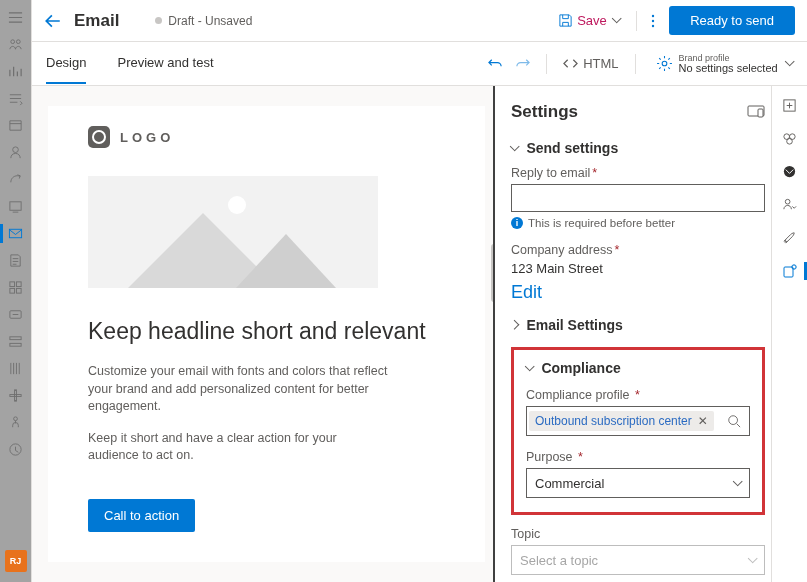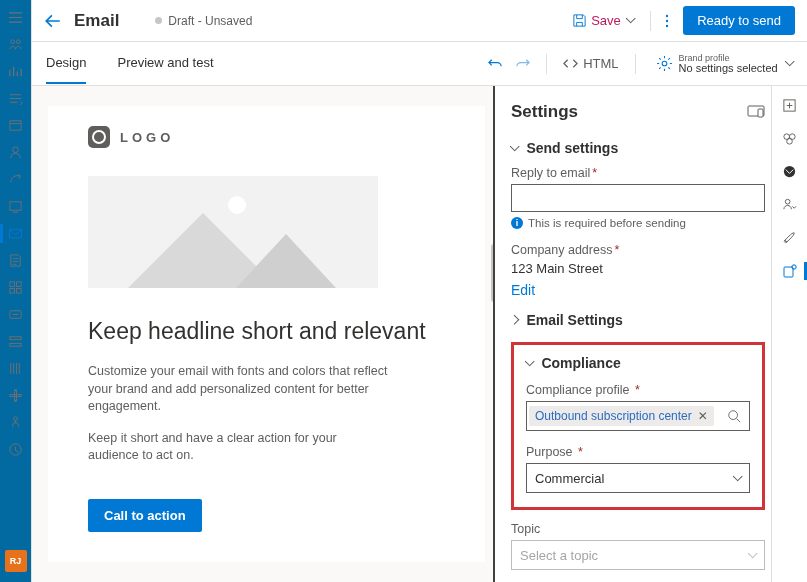--- a/index.html
+++ b/index.html
@@ -1,37 +1,37 @@
 <!DOCTYPE html>
 <html><head>
 <meta charset="utf-8">
 <style>
   * { box-sizing: border-box; }
   html, body { margin: 0; padding: 0; font-family: "Segoe UI", Arial, sans-serif; font-size: 13px; color: #323130; background: #fff; }
   body { width: 807px; height: 582px; overflow: hidden; }
   .root { display: flex; width: 100%; height: 100%; }
-  .leftrail { width: 32px; background: #0369a1; border-right: 1px solid #e1dfdd; display: flex; flex-direction: column; align-items: center; padding-top: 4px; }
+  .leftrail { width: 32px; background: #a3a3a3; border-right: 1px solid #e1dfdd; display: flex; flex-direction: column; align-items: center; padding-top: 4px; }
   .leftrail .rail-icon { width: 32px; height: 27px; display: flex; align-items: center; justify-content: center; color: #707070; cursor: pointer; position: relative; }
   .leftrail .rail-icon.active { color: #0078d4; }
   .leftrail .rail-icon.active::before { content: ""; position: absolute; left: 0; top: 4px; bottom: 4px; width: 3px; background: #0078d4; }
   .rail-spacer { flex: 1; }
   .rail-avatar { width: 22px; height: 22px; background: #e8721c; color: #fff; font-size: 9px; font-weight: 600; display: flex; align-items: center; justify-content: center; border-radius: 2px; margin-bottom: 10px; }
   .main { flex: 1; display: flex; flex-direction: column; min-width: 0; }
   .header { height: 42px; display: flex; align-items: center; padding: 0 12px; border-bottom: 1px solid #e1dfdd; }
   .back-icon { color: #0078d4; margin-right: 12px; cursor: pointer; }
   .page-title { font-size: 17px; font-weight: 600; margin-right: 36px; }
   .draft-status { font-size: 12px; color: #605e5c; display: flex; align-items: center; }
   .draft-dot { width: 7px; height: 7px; border-radius: 50%; background: #c8c6c4; margin-right: 6px; }
   .header-spacer { flex: 1; }
   .save-btn { display: flex; align-items: center; color: #be185d; padding: 4px 6px; cursor: pointer; border-radius: 2px; font-size: 13px; }
   .save-icon { color: #0078d4; margin-right: 4px; }
   .save-chev { margin-left: 6px; color: #605e5c; font-size: 10px; }
   .vrule { width: 1px; height: 20px; background: #e1dfdd; margin: 0 10px; }
   .ellipsis { color: #0078d4; cursor: pointer; padding: 4px; }
-  .ready-btn { background: #0078d4; color: #fff; border: none; padding: 7px 14px; font-size: 13px; border-radius: 3px; margin-left: 10px; cursor: pointer; }
+  .ready-btn { background: #0078d4; color: #fff; border: none; padding: 7px 21px; font-size: 13px; border-radius: 3px; margin-left: 10px; cursor: pointer; }
   .subbar { height: 44px; display: flex; align-items: center; padding: 0 14px; }
   .tabs { display: flex; gap: 31px; }
   .tab { font-size: 13px; padding: 12px 0; cursor: pointer; color: #323130; border-bottom: 2px solid transparent; }
   .tab.active { border-bottom-color: #0078d4; }
   .sub-spacer { flex: 1; }
   .sub-icons { display: flex; align-items: center; }
   .sub-icon { color: #605e5c; cursor: pointer; padding: 4px 6px; }
   .sub-icon.blue { color: #0078d4; }
   .html-toggle { display: flex; align-items: center; color: #605e5c; cursor: pointer; padding: 4px 6px; }
   .brand { display: flex; align-items: center; margin-left: 10px; cursor: pointer; }
@@ -48,41 +48,41 @@
   .logo-box { width: 22px; height: 22px; background: #605e5c; border-radius: 5px; display: flex; align-items: center; justify-content: center; }
   .logo-box::after { content: ""; width: 10px; height: 10px; border: 2px solid #fff; border-radius: 50%; }
   .logo-text { font-size: 13px; letter-spacing: 4px; color: #605e5c; font-weight: 700; }
   .img-placeholder { width: 290px; height: 112px; background: #f2f2f2; position: relative; overflow: hidden; margin-bottom: 28px; }
   .sun { width: 18px; height: 18px; background: #fff; border-radius: 50%; position: absolute; left: 140px; top: 20px; }
   .mtn1, .mtn2 { position: absolute; bottom: 0; width: 0; height: 0; border-style: solid; }
   .mtn1 { left: 40px; border-width: 0 75px 75px 75px; border-color: transparent transparent #d9d9d9 transparent; }
   .mtn2 { left: 148px; border-width: 0 50px 54px 50px; border-color: transparent transparent #cfcfcf transparent; }
   .headline { font-size: 23px; font-weight: 400; color: #323130; margin: 0 0 16px 0; line-height: 1.35; }
   .para { font-size: 12.5px; color: #605e5c; margin: 0 0 14px 0; line-height: 1.4; max-width: 300px; }
-  .cta { background: #0078d4; color: #fff; border: none; padding: 9px 16px; font-size: 13px; border-radius: 2px; margin-top: 20px; cursor: pointer; font-weight: bold; }
+  .cta { background: #0078d4; color: #fff; border: none; padding: 9px 16px; font-size: 13px; border-radius: 2px; margin-top: 20px; cursor: pointer; }
   .side { width: 314px; background: #fff; border-left: 2px solid #404040; display: flex; min-height:0; }
   .side-main { flex: 1; padding: 16px 6px 16px 16px; overflow-y: auto; }
   .side-rail { width: 36px; border-left: 1px solid #e1dfdd; display: flex; flex-direction: column; align-items: center; padding-top: 8px; gap: 10px; }
   .side-rail .sr-icon { color: #605e5c; cursor: pointer; padding: 4px; position:relative; }
   .side-rail .sr-icon.active { color: #0078d4; }
   .side-rail .sr-icon.active::before { content:""; position:absolute; right:-5px; top:3px; bottom:3px; width:3px; background:#0078d4;}
   .settings-head { display: flex; align-items: center; justify-content: space-between; margin-bottom: 18px; }
   .settings-title { font-size: 17px; font-weight: 600; }
   .sec { margin-bottom: 14px; }
   .sec-head { display: flex; align-items: center; gap: 8px; font-weight: 600; font-size: 14px; cursor: pointer; margin-bottom: 10px; }
   .chev { display:inline-block; border: solid #605e5c; border-width: 0 1.3px 1.3px 0; padding: 3.2px; }
   .chev.down { transform: rotate(45deg); margin-bottom:2px;}
   .chev.right { transform: rotate(-45deg); }
   .label { font-size: 12.5px; color: #605e5c; margin-bottom: 4px; display: block; }
   .req { color: #a4262c; margin-left: 2px; }
   .txt-input { width: 100%; height: 28px; border: 1px solid #605e5c; padding: 2px 6px; font-size: 13px; background:#fff; }
   .info-row { display: flex; align-items: center; gap: 5px; font-size: 11.5px; color: #605e5c; margin-top: 5px; }
   .info-i { width: 12px; height: 12px; border-radius: 50%; background: #0078d4; color: #fff; font-size: 9px; font-weight: bold; display: flex; align-items: center; justify-content: center; }
   .addr-val { font-size: 13px; margin-top: 3px; }
-  .link { color: #0078d4; font-size: 14px; cursor: pointer; margin-top: 6px; display: inline-block; }
+  .link { color: #0078d4; font-size: 18px; cursor: pointer; margin-top: 6px; display: inline-block; }
   .compliance-box { border: 3px solid #d13438; padding: 10px 12px 14px; margin-top: 4px; }
   .lookup { display: flex; align-items: center; border: 1px solid #605e5c; height: 30px; margin-top: 4px; }
   .lookup-pill { background: #edebe9; color: #2b6bc2; font-size: 12px; padding: 3px 6px; margin: 2px; display: flex; align-items: center; gap: 6px; border-radius:2px; }
   .lookup-pill .x { color: #605e5c; cursor: pointer; }
   .lookup-search { margin-left: auto; padding: 0 8px; color: #605e5c; cursor: pointer; }
   .select { display: flex; align-items: center; justify-content: space-between; border: 1px solid #605e5c; height: 30px; padding: 0 8px; font-size: 13px; margin-top: 4px; background:#fff; cursor:pointer;}
   .select.disabled { color:#a6a6a6; border-color:#bdbdbd; }
   svg { display:block; }
 </style>
 </head>
@@ -300,21 +300,21 @@
 
           <div class="sec">
             <div class="sec-head">
                 <span class="chev down"></span>
                 <span>Send settings</span>
               </div>
             <label class="label"><span>Reply to email</span><span class="req">*</span></label>
             <input class="txt-input" type="text" style="">
             <div class="info-row">
                 <span class="info-i">i</span>
-                <span>This is required before sending</span>
+                <span>This is required before better</span>
               </div>
             <div style="margin-top:14px">
               <label class="label"><span>Company address</span><span class="req">*</span></label>
               <div class="addr-val">123 Main Street</div>
               <span class="link">Edit</span>
             </div>
           </div>
 
           <div class="sec">
             <div class="sec-head">

